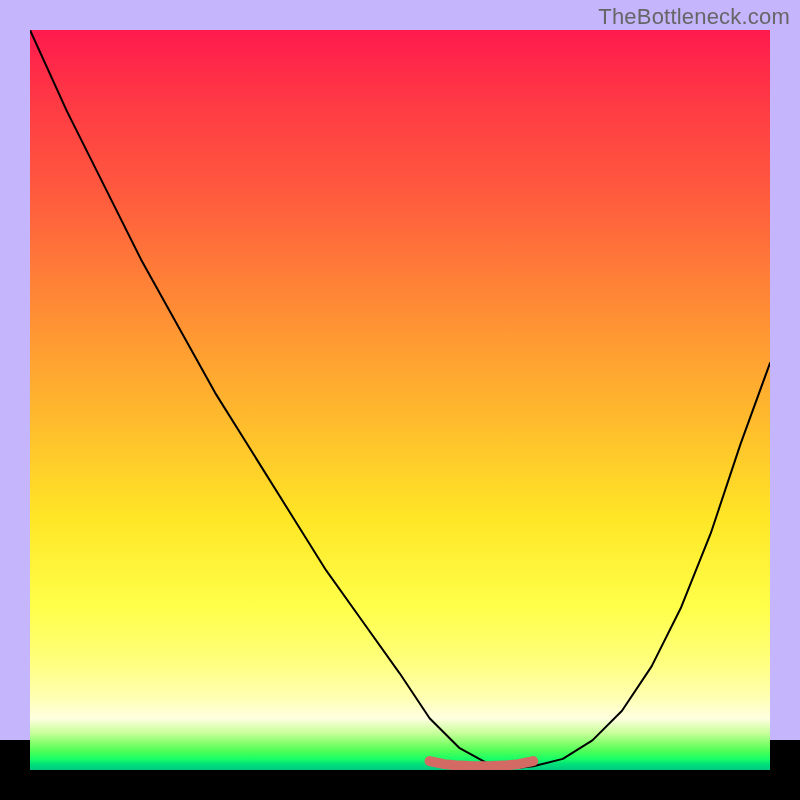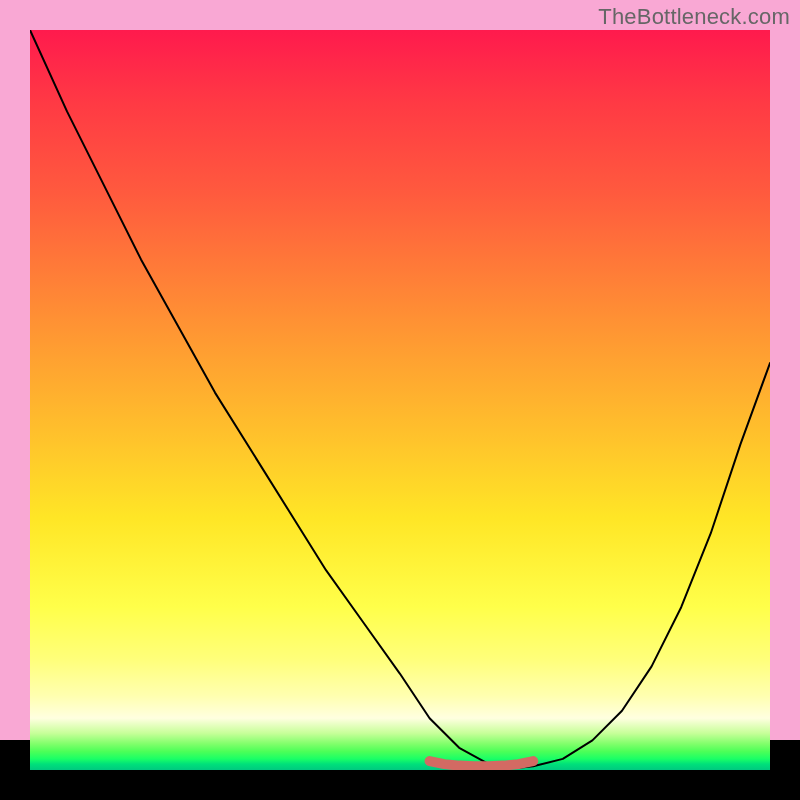--- a/index.html
+++ b/index.html
@@ -8,21 +8,21 @@
     width: 800px;
     height: 800px;
     background: #000;
     overflow: hidden;
     font-family: Arial, Helvetica, sans-serif;
   }
   .frame {
     position: relative;
     width: 800px;
     height: 740px;
-    background: #f9a8d4;
+    background: #c4b5fd;
   }
   .plot-area {
     position: absolute;
     left: 30px;
     top: 30px;
     width: 740px;
     height: 740px;
     
     background:
       linear-gradient(

